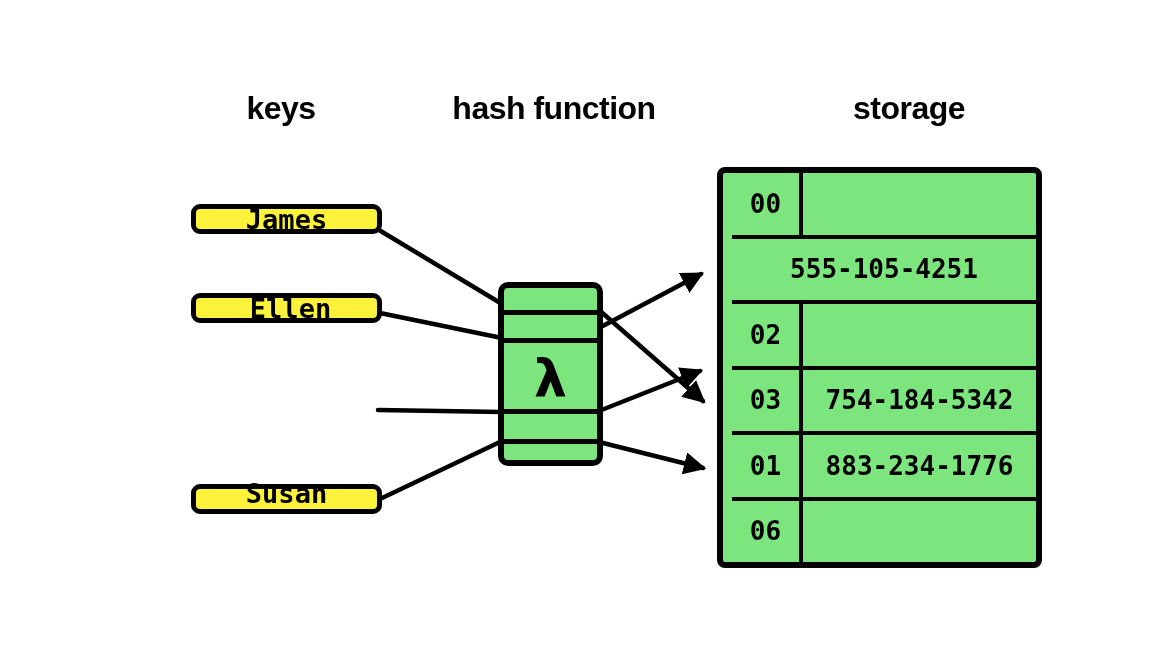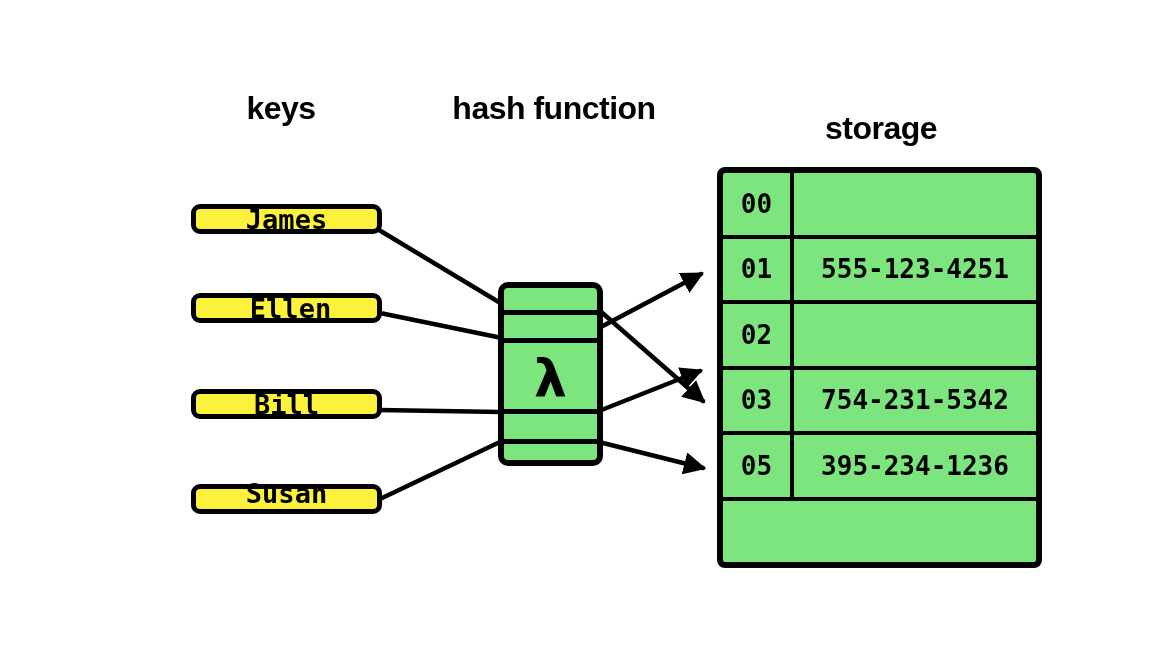--- a/index.html
+++ b/index.html
@@ -22,21 +22,21 @@
     text-align:center;
     font-family:"Liberation Sans","DejaVu Sans",sans-serif;
     font-weight:bold;
     font-size:32px;
     letter-spacing:-0.5px;
     color:var(--ink);
     top:88px;
   }
   #hdr-keys{left:181px;width:200px;}
   #hdr-hash{left:404px;width:300px;}
-  #hdr-storage{left:781px;width:200px;margin-top:20px;}
+  #hdr-storage{left:809px;width:200px;}
 
   .wires{position:absolute;left:0;top:0;z-index:1;pointer-events:none;}
   .wire{stroke:var(--ink);stroke-width:4.5;fill:none;stroke-linecap:round;}
   .arrhead{fill:var(--ink);}
 
   .key{
     position:absolute;
     left:191px;width:191px;height:30px;
     box-sizing:border-box;
     background:var(--yellow);
@@ -73,20 +73,21 @@
 
   .table{
     position:absolute;
     left:717px;top:167px;width:325px;height:401px;
     box-sizing:border-box;
     background:var(--green);
     border:6px solid var(--ink);
     border-radius:8px;
     display:flex;flex-direction:column;
     z-index:2;
+    padding-left:9px;
   }
   .trow{
     flex:1;display:flex;
   }
   .trow + .trow{border-top:4px solid var(--ink);}
   .cell{
     display:flex;align-items:center;justify-content:center;
     font-weight:bold;font-size:26px;color:var(--ink);
   }
   .idx{width:67px;border-right:4px solid var(--ink);}
@@ -116,54 +117,51 @@
     <path class="wire" marker-end="url(#arr)" d="M599,411 L700,371"></path>
     <path class="wire" marker-end="url(#arr)" d="M599,442 L703,468"></path>
   </svg>
 
   <div class="key" id="key-0">
     <span>James</span>
   </div>
   <div class="key" id="key-1">
     <span>Ellen</span>
   </div>
-  <div class="key" id="key-2">
-    <span>Bill</span>
-  </div>
   <div class="key" id="key-3">
     <span>Susan</span>
   </div>
 
   <div class="hashbox">
     <div class="hdiv" style="top:22px"></div>
     <div class="hdiv" style="top:50px"></div>
     <div class="hdiv" style="top:121px"></div>
     <div class="hdiv" style="top:151px"></div>
     <div class="lambda">λ</div>
   </div>
 
   <div class="table">
     <div class="trow">
       <div class="cell idx">00</div>
       <div class="cell val"></div>
     </div>
     <div class="trow">
-      <div class="cell idx">01</div>
-      <div class="cell val">555-123-4251</div>
+      <div class="cell val">555-105-4251</div>
     </div>
     <div class="trow">
       <div class="cell idx">02</div>
       <div class="cell val"></div>
     </div>
     <div class="trow">
       <div class="cell idx">03</div>
-      <div class="cell val">754-231-5342</div>
+      <div class="cell val">754-184-5342</div>
     </div>
     <div class="trow">
-      <div class="cell idx">05</div>
-      <div class="cell val">395-234-1236</div>
+      <div class="cell idx">01</div>
+      <div class="cell val">883-234-1776</div>
     </div>
     <div class="trow">
+      <div class="cell idx">06</div>
       <div class="cell val"></div>
     </div>
   </div>
 
 </div>
 
 </body></html>

